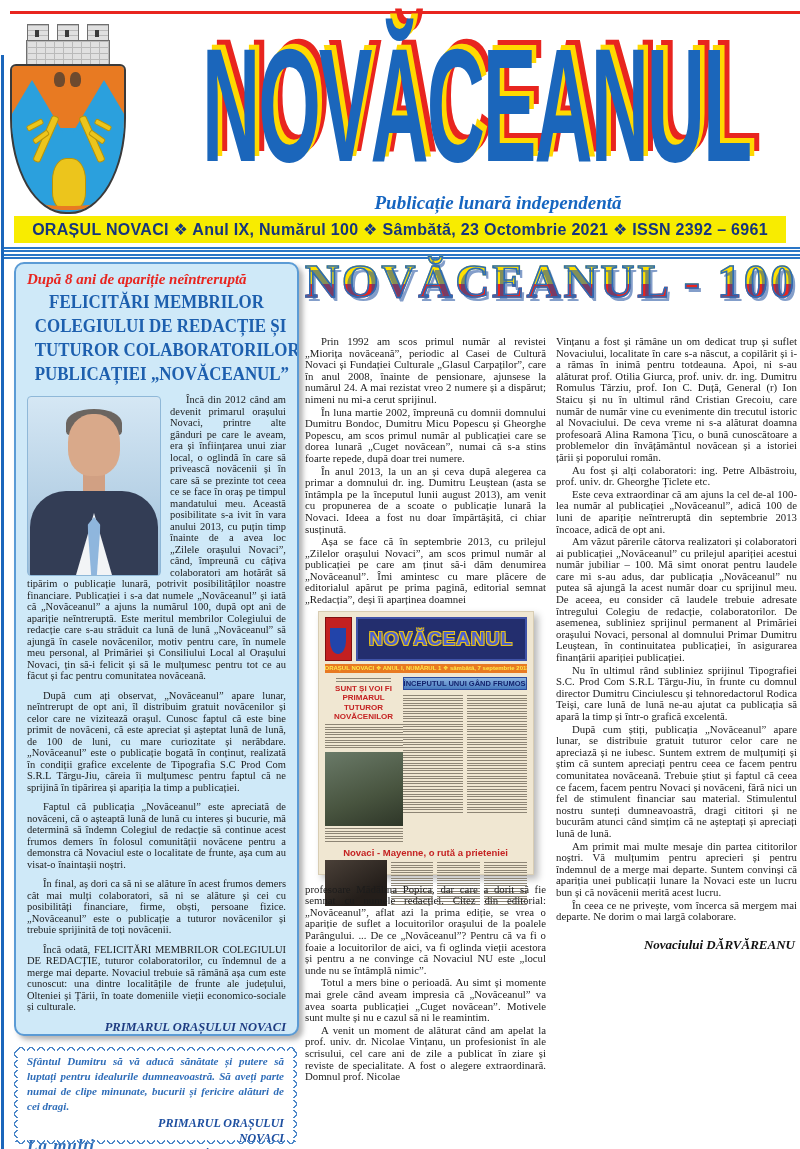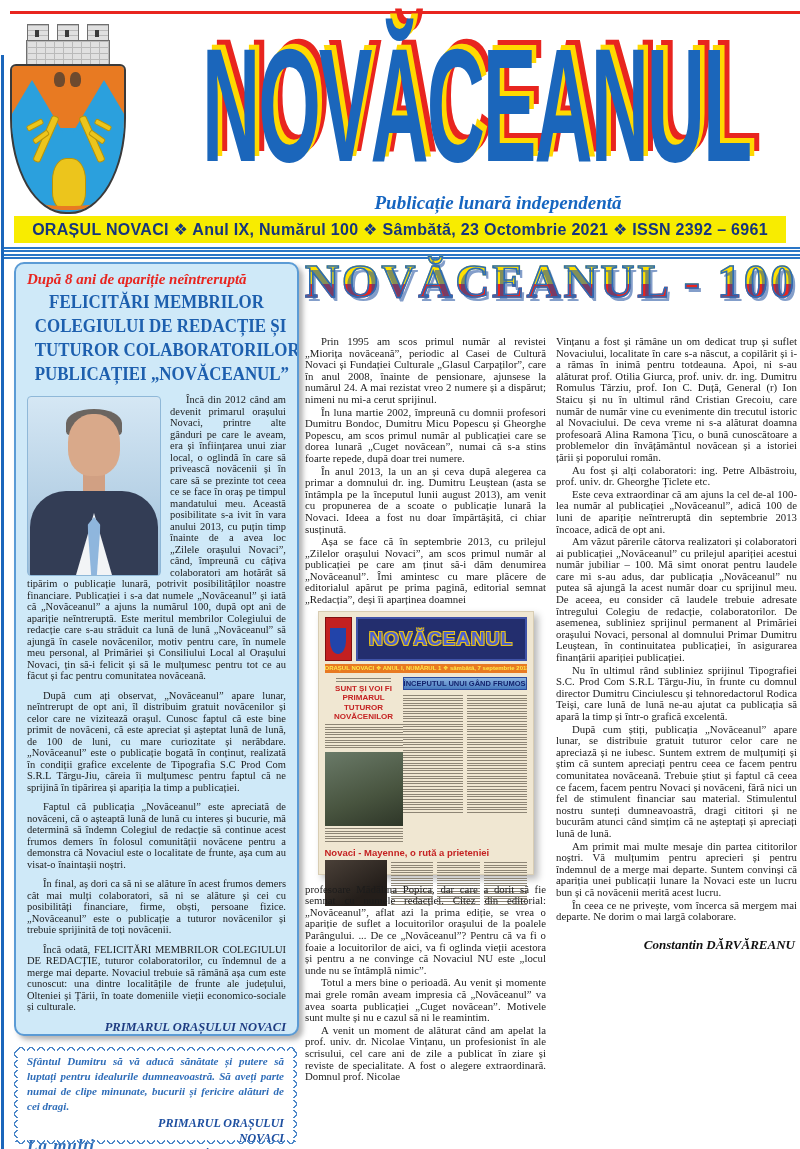--- a/index.html
+++ b/index.html
@@ -119,21 +119,21 @@
   .t-cols{display:flex;gap:0;margin-top:4px;}
   .t-left{width:80px;}
   .t-right{flex:1;}
   .t-fake{background:repeating-linear-gradient(#8d8575 0 1px,rgba(0,0,0,0) 1px 2.6px);margin:2px 0;}
   .t-h1{color:#c42222;font-family:"Liberation Sans","DejaVu Sans",sans-serif;font-weight:bold;font-size:8px;
     line-height:9.5px;text-align:center;margin:2px 0;}
   .t-h2{background:linear-gradient(180deg,#8ab2e0,#4a7cc0);border:1px solid #2a4a9e;color:#14246e;
     font-family:"Liberation Sans","DejaVu Sans",sans-serif;font-weight:bold;font-size:7.5px;line-height:11px;
     text-align:center;white-space:nowrap;overflow:hidden;}
   .t-h3{color:#c42222;font-family:"Liberation Sans","DejaVu Sans",sans-serif;font-weight:bold;font-size:9.5px;
-    text-align:left;margin:3px 0 2px;}
+    text-align:center;margin:3px 0 2px;}
   .t-photo1{height:74px;margin-top:2px;background:linear-gradient(160deg,#6a7a68 0%,#48543f 60%,#2e3628 100%);}
   .t-minicols{display:flex;gap:4px;}
   .t-minicols .t-fake{flex:1;}
   .t-bottom{display:flex;gap:4px;margin-top:1px;}
   .t-photo2{width:62px;height:46px;background:linear-gradient(150deg,#4a4038 0%,#241e1a 70%);}
 </style>
 </head>
 <body>
 
 <div class="rule-top"></div>
@@ -214,22 +214,22 @@
       <div>PRIMARUL ORAȘULUI NOVACI</div>
       <div>Dr. ing. DUMITRU LEUȘTEAN</div>
     </div>
   </div>
 </div>
 
 <div class="main-headline">NOVĂCEANUL - 100</div>
 
 <div class="cols">
   <div class="col">
-    <p>Prin 1995 am scos primul număr al revistei „Miorița novăceană”, periodic al Casei de Cultură Novaci și Fundației Culturale „Glasul Carpaților”, care în anul 2008, înainte de pensionare, ajunsese la numărul 24. A mai rezistat vreo 2 numere și a dispărut; nimeni nu mi-a cerut sprijinul.</p>
-    <p>În luna martie 2002, împreună cu domnii profesori Dumitru Bondoc, Dumitru Micu Popescu și Gheorghe Popescu, am scos primul număr al publicației care se dorea lunară „Cuget novăcean”, numai că s-a stins foarte repede, după doar trei numere.</p>
+    <p>Prin 1992 am scos primul număr al revistei „Miorița novăceană”, periodic al Casei de Cultură Novaci și Fundației Culturale „Glasul Carpaților”, care în anul 2008, înainte de pensionare, ajunsese la numărul 24. A mai rezistat vreo 2 numere și a dispărut; nimeni nu mi-a cerut sprijinul.</p>
+    <p>În luna martie 2002, împreună cu domnii domnului Dumitru Bondoc, Dumitru Micu Popescu și Gheorghe Popescu, am scos primul număr al publicației care se dorea lunară „Cuget novăcean”, numai că s-a stins foarte repede, după doar trei numere.</p>
     <p>În anul 2013, la un an și ceva după alegerea ca primar a domnului dr. ing. Dumitru Leuștean (asta se întâmpla pe la începutul lunii august 2013), am venit cu propunerea de a scoate o publicație lunară la Novaci. Ideea a fost nu doar împărtășită, ci chiar susținută.</p>
     <p>Așa se face că în septembrie 2013, cu prilejul „Zilelor orașului Novaci”, am scos primul număr al publicației pe care am ținut să-i dăm denumirea „Novăceanul”. Îmi amintesc cu mare plăcere de editorialul apărut pe prima pagină, editorial semnat „Redacția”, deși îi aparținea doamnei</p>
 
     <div class="thumb">
       <div class="t-head">
         <div class="t-shield">
             <i></i>
           </div>
         <div class="t-title">
           <span>NOVĂCEANUL</span>
@@ -257,28 +257,28 @@
         <div class="t-photo2"></div>
         <div class="t-minicols" style="flex:1;">
           <div class="t-fake" style="height:44px;"></div>
           <div class="t-fake" style="height:44px;"></div>
           <div class="t-fake" style="height:44px;"></div>
         </div>
       </div>
     </div>
 
     <p class="cont">profesoare Mădălina Popica, dar care a dorit să fie semnat cu numele redacției. Citez din editorial: „Novăceanul”, aflat azi la prima ediție, se vrea o apariție de suflet a locuitorilor orașului de la poalele Parângului. ... De ce „Novăceanul”? Pentru că va fi o foaie a locuitorilor de aici, va fi oglinda vieții acestora și pentru a ne convinge că Novaciul NU este „locul unde nu se întâmplă nimic”.</p>
-    <p>Totul a mers bine o perioadă. Au venit și momente mai grele român aveam impresia că „Novăceanul” va avea soarta publicației „Cuget novăcean”. Motivele sunt multe și nu e cazul să ni le reamintim.</p>
+    <p>Totul a mers bine o perioadă. Au simt și momente mai grele când aveam impresia că „Novăceanul” va avea soarta publicației „Cuget novăcean”. Motivele sunt multe și nu e cazul să ni le reamintim.</p>
     <p>A venit un moment de alăturat când am apelat la prof. univ. dr. Nicolae Vințanu, un profesionist în ale scrisului, cel care ani de zile a publicat în ziare și reviste de specialitate. A fost o alegere extraordinară. Domnul prof. Nicolae</p>
   </div>
 
   <div class="col">
     <p class="cont">Vințanu a fost și rămâne un om dedicat trup și suflet Novaciului, localitate în care s-a născut, a copilărit și i-a rămas în inimă pentru totdeauna. Apoi, ni s-au alăturat prof. Otilia Giurca, prof. univ. dr. ing. Dumitru Romulus Târziu, prof. Ion C. Duță, General (r) Ion Staicu și nu în ultimul rând Cristian Grecoiu, care număr de număr vine cu evenimente din trecutul istoric al Novaciului. De ceva vreme ni s-a alăturat doamna profesoară Alina Ramona Țicu, o bună cunoscătoare a problemelor din învățământul novăcean și a istoriei țării și poporului român.</p>
     <p>Au fost și alți colaboratori: ing. Petre Albăstroiu, prof. univ. dr. Gheorghe Țiclete etc.</p>
     <p>Este ceva extraordinar că am ajuns la cel de-al 100-lea număr al publicației „Novăceanul”, adică 100 de luni de apariție neîntreruptă din septembrie 2013 încoace, adică de opt ani.</p>
     <p>Am văzut părerile câtorva realizatori și colaboratori ai publicației „Novăceanul” cu prilejul apariției acestui număr jubiliar – 100. Mă simt onorat pentru laudele care mi s-au adus, dar publicația „Novăceanul” nu putea să ajungă la acest număr doar cu sprijinul meu. De aceea, eu consider că laudele trebuie adresate întregului Colegiu de redacție, colaboratorilor. De asemenea, subliniez sprijinul permanent al Primăriei orașului Novaci, personal al domnului Primar Dumitru Leuștean, în continuitatea publicației, în asigurarea finanțării apariției publicației.</p>
     <p>Nu în ultimul rând subliniez sprijinul Tipografiei S.C. Prod Com S.R.L Târgu-Jiu, în frunte cu domnul director Dumitru Cinciulescu și tehnoredactorul Rodica Teiși, care lună de lună ne-au ajutat ca publicația să apară la timp și într-o grafică excelentă.</p>
     <p>După cum știți, publicația „Novăceanul” apare lunar, se distribuie gratuit tuturor celor care ne apreciază și ne iubesc. Suntem extrem de mulțumiți și știm că suntem apreciați pentru ceea ce facem pentru comunitatea novăceană. Trebuie știut și faptul că ceea ce facem, facem pentru Novaci și novăceni, fără nici un fel de stimulent financiar sau material. Stimulentul nostru sunteți dumneavoastră, dragi cititori și ne bucurăm atunci când simțim că ne așteptați și apreciați lună de lună.</p>
     <p>Am primit mai multe mesaje din partea cititorilor noștri. Vă mulțumim pentru aprecieri și pentru îndemnul de a merge mai departe. Suntem convinși că apariția unei publicații lunare la Novaci este un lucru bun și că novăcenii merită acest lucru.</p>
     <p>În ceea ce ne privește, vom încerca să mergem mai departe. Ne dorim o mai largă colaborare.</p>
-    <div class="byline">Constantin DĂRVĂREANU</div>
+    <div class="byline">Novaciului DĂRVĂREANU</div>
   </div>
 </div>
 
 </body></html>

